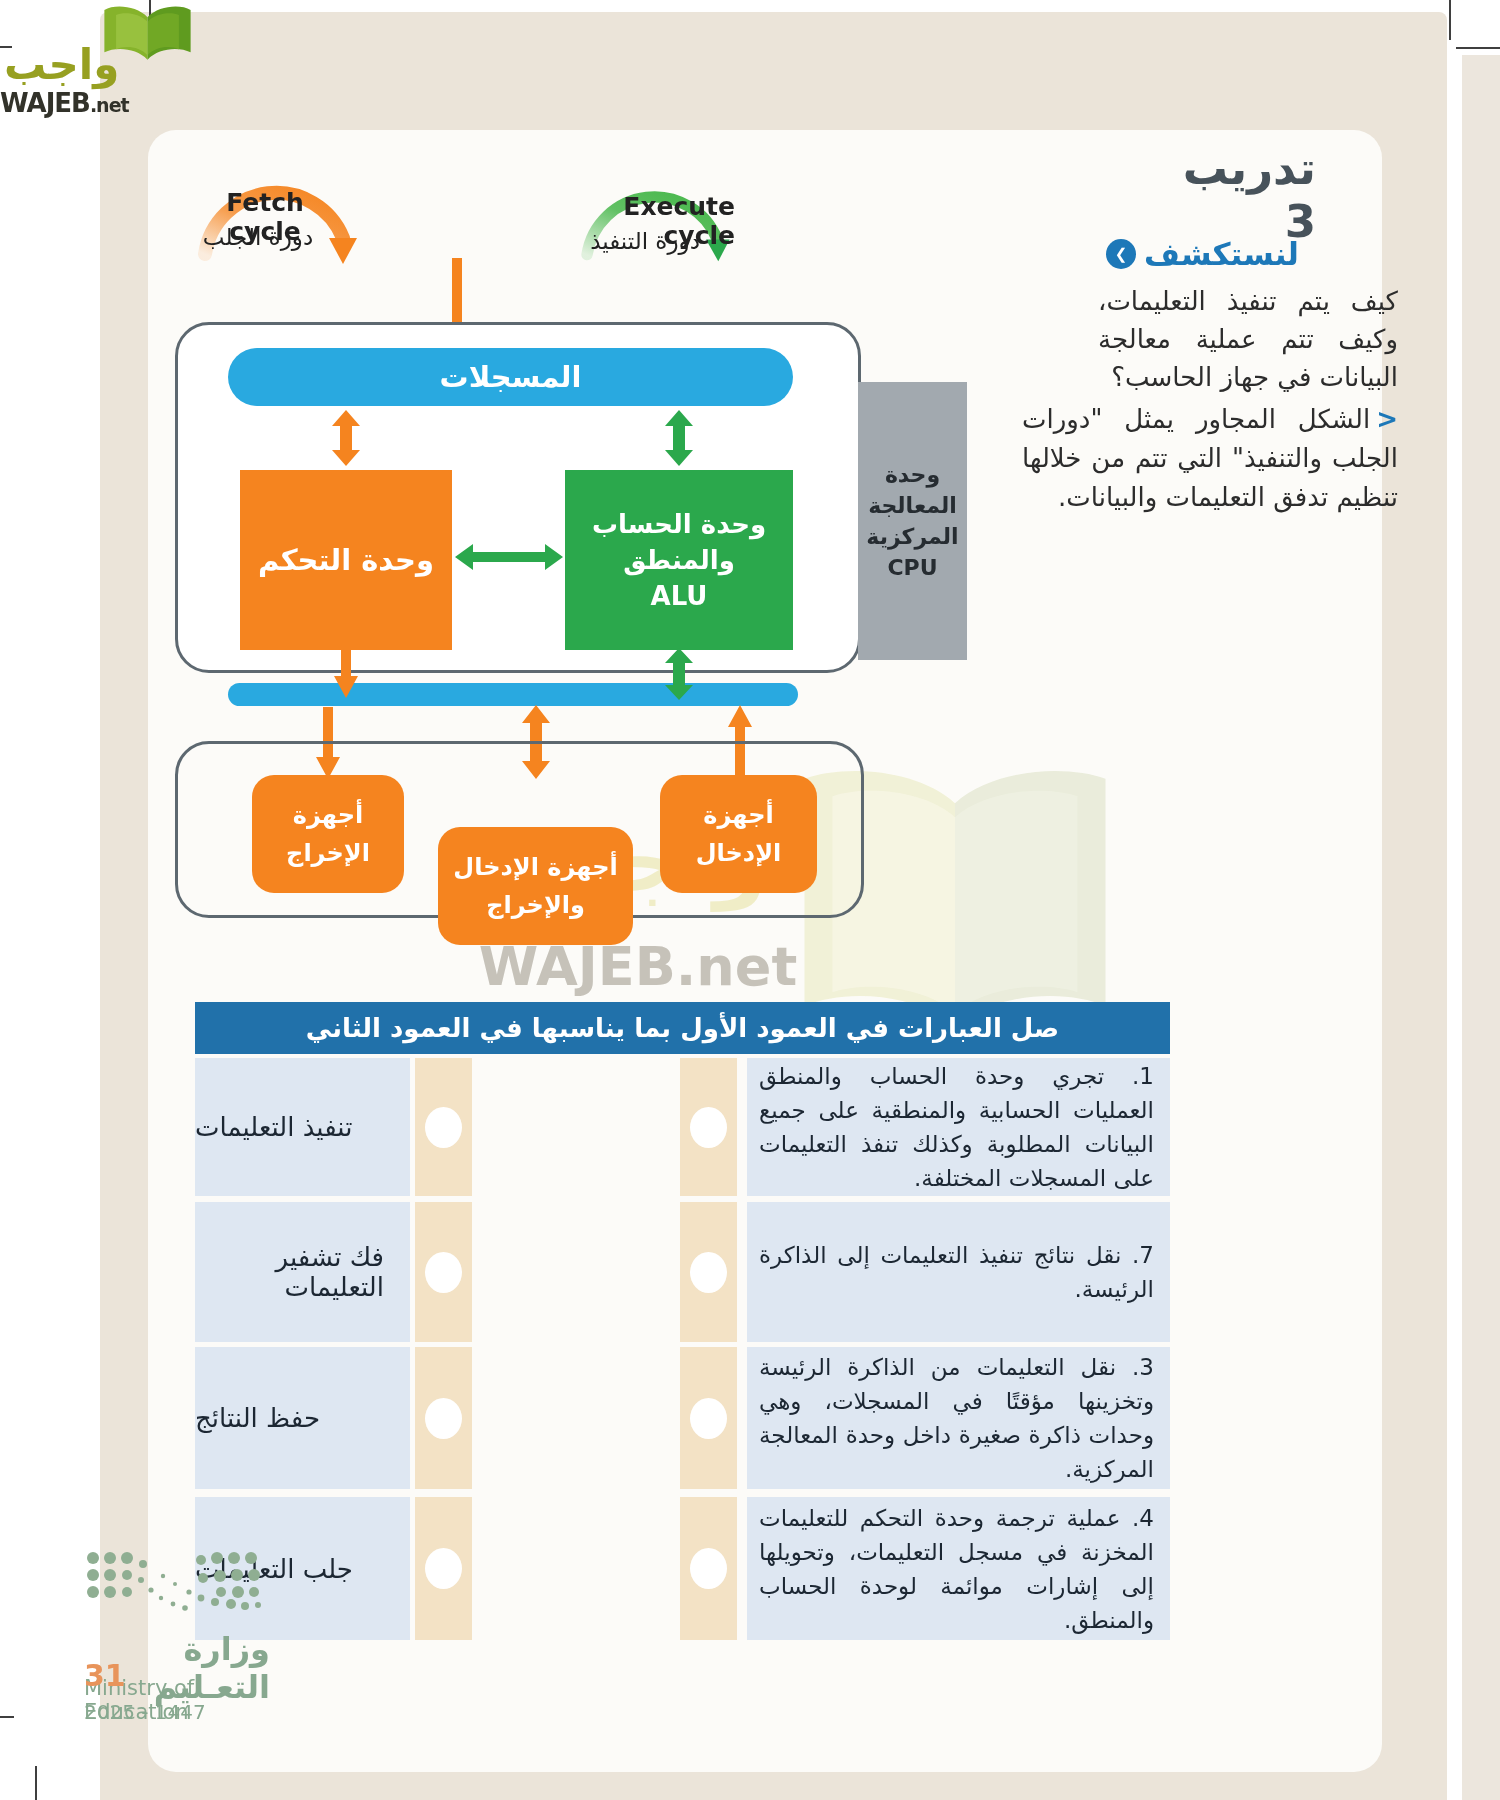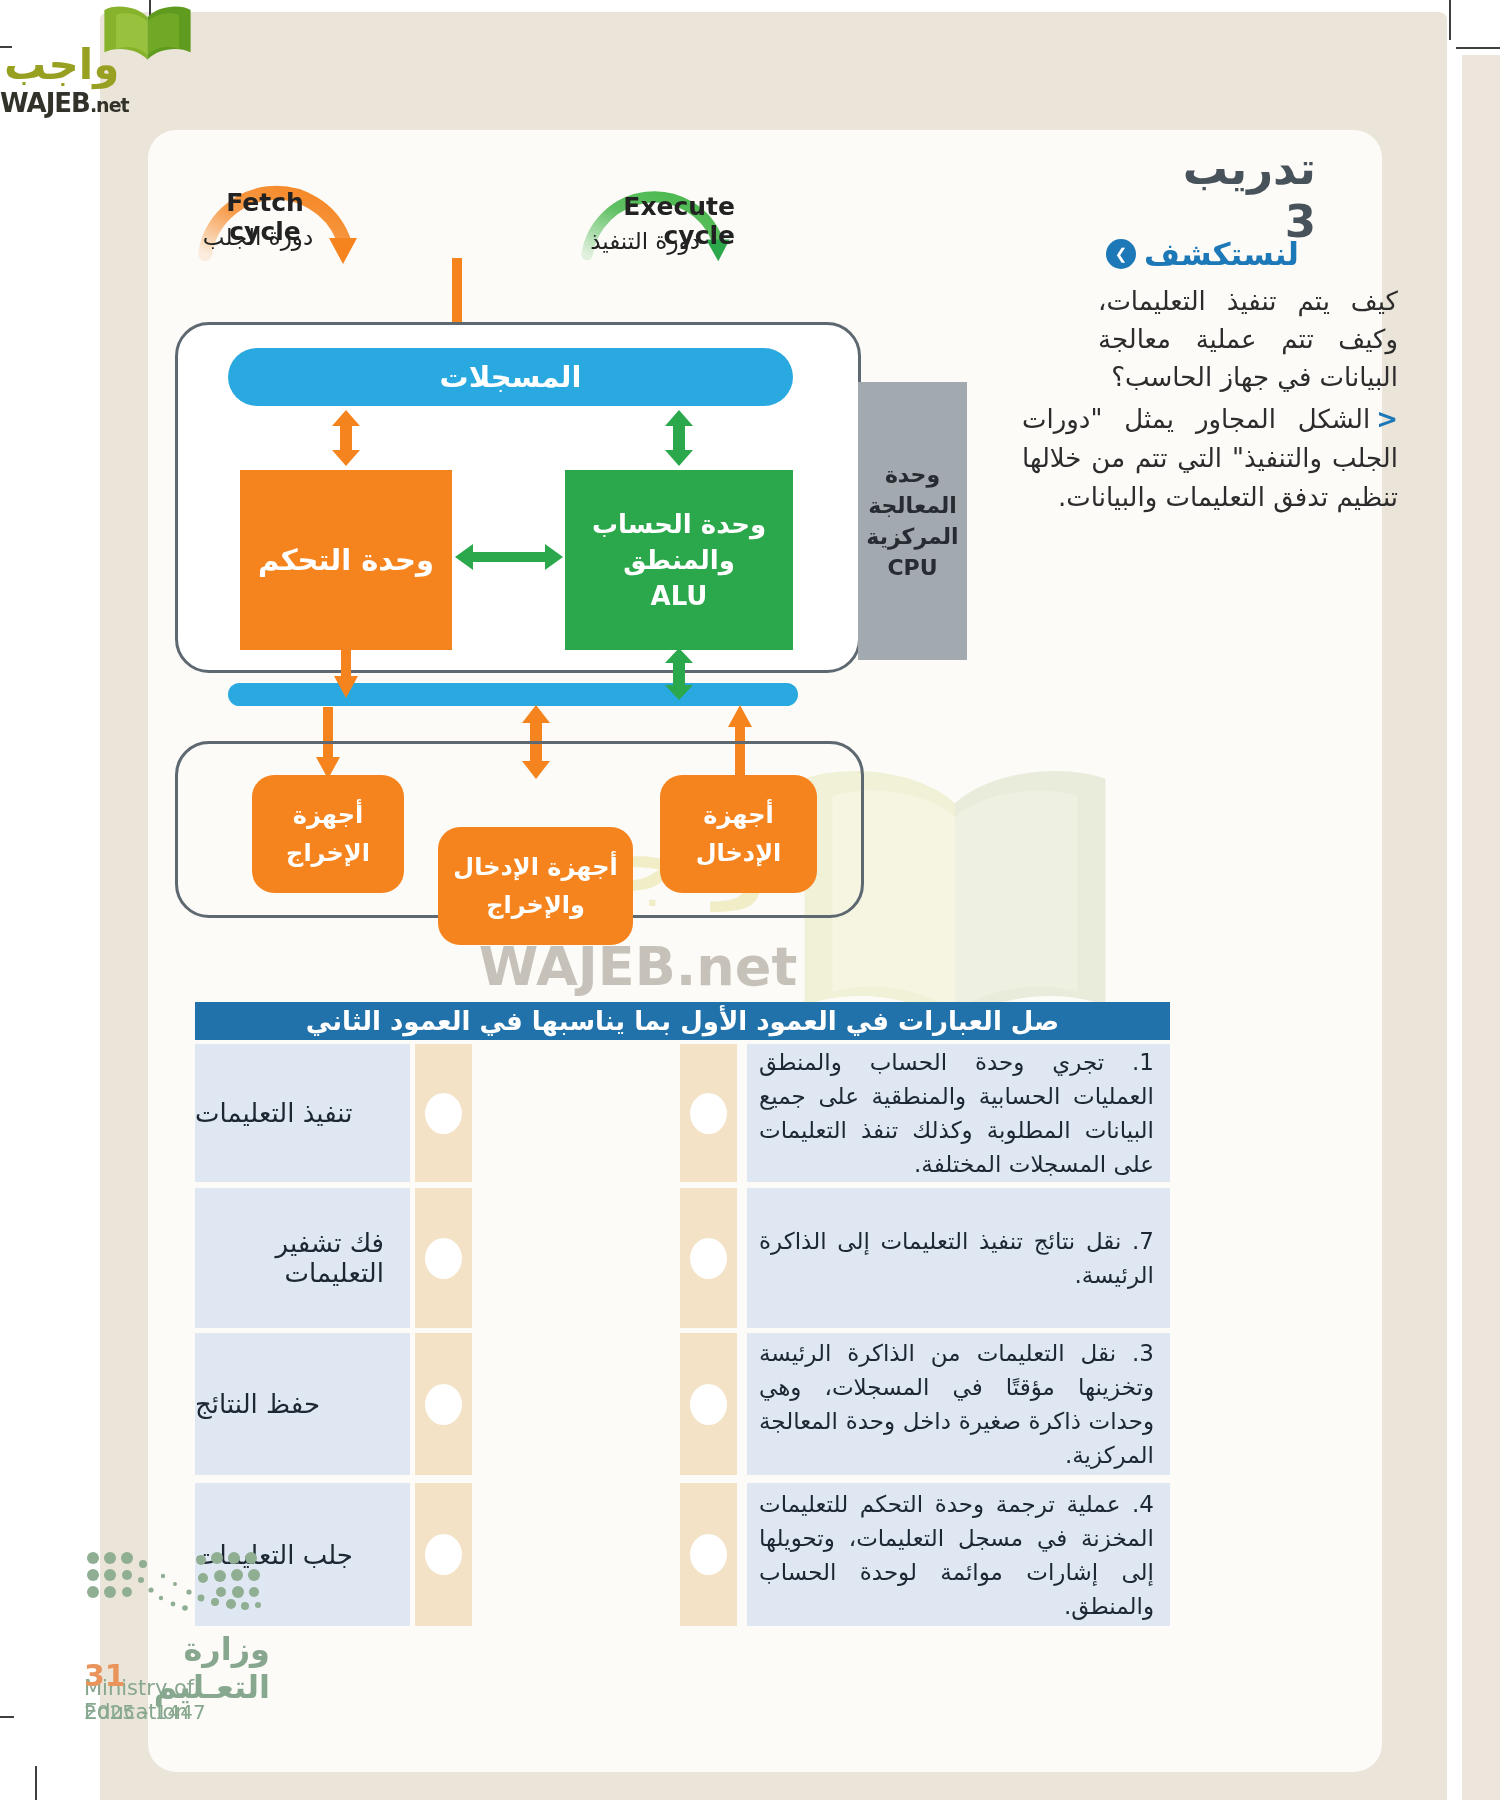--- a/index.html
+++ b/index.html
@@ -46,21 +46,21 @@
   .devBox{background:var(--c-orange);color:#fff;border-radius:22px;display:flex;flex-direction:column;align-items:center;
           justify-content:center;font-size:24px;font-weight:bold;line-height:38px;direction:rtl;}
   .fill-orange{fill:var(--c-orange);}
   .fill-green{fill:var(--c-green);}
   
   .wm-ar{left:500px;top:812px;width:300px;text-align:center;font-size:85px;font-weight:bold;color:var(--c-wm_yellow);z-index:1;}
   .wm-la{left:478px;top:935px;width:320px;text-align:center;font-size:54px;font-weight:bold;color:var(--c-wm_gray);z-index:1;}
   .wm-book{z-index:0;opacity:0.85;}
   
   .mtable{left:195px;top:1002px;width:975px;z-index:2;}
-  .thead{height:38px;background:var(--c-header_blue);color:#fff;display:flex;align-items:center;justify-content:center;
+  .thead{height:52px;background:var(--c-header_blue);color:#fff;display:flex;align-items:center;justify-content:center;
          font-size:26px;font-weight:bold;direction:rtl;}
   .trow{display:flex;}
   .cell{background:var(--c-cell_blue);}
   .term{width:215px;display:flex;align-items:center;justify-content:flex-end;direction:rtl;
         font-size:26px;color:#1c2733;padding-left:0;}
   .term span{margin-right:26px;}
   .sp5{width:5px;} .sp10{width:10px;} .mid{width:208px;}
   .tan{width:57px;background:var(--c-tan);display:flex;align-items:center;justify-content:center;}
   .dot{width:37px;height:41px;border-radius:50%;background:#ffffff;}
   .stmt{width:423px;display:flex;align-items:center;direction:rtl;}

